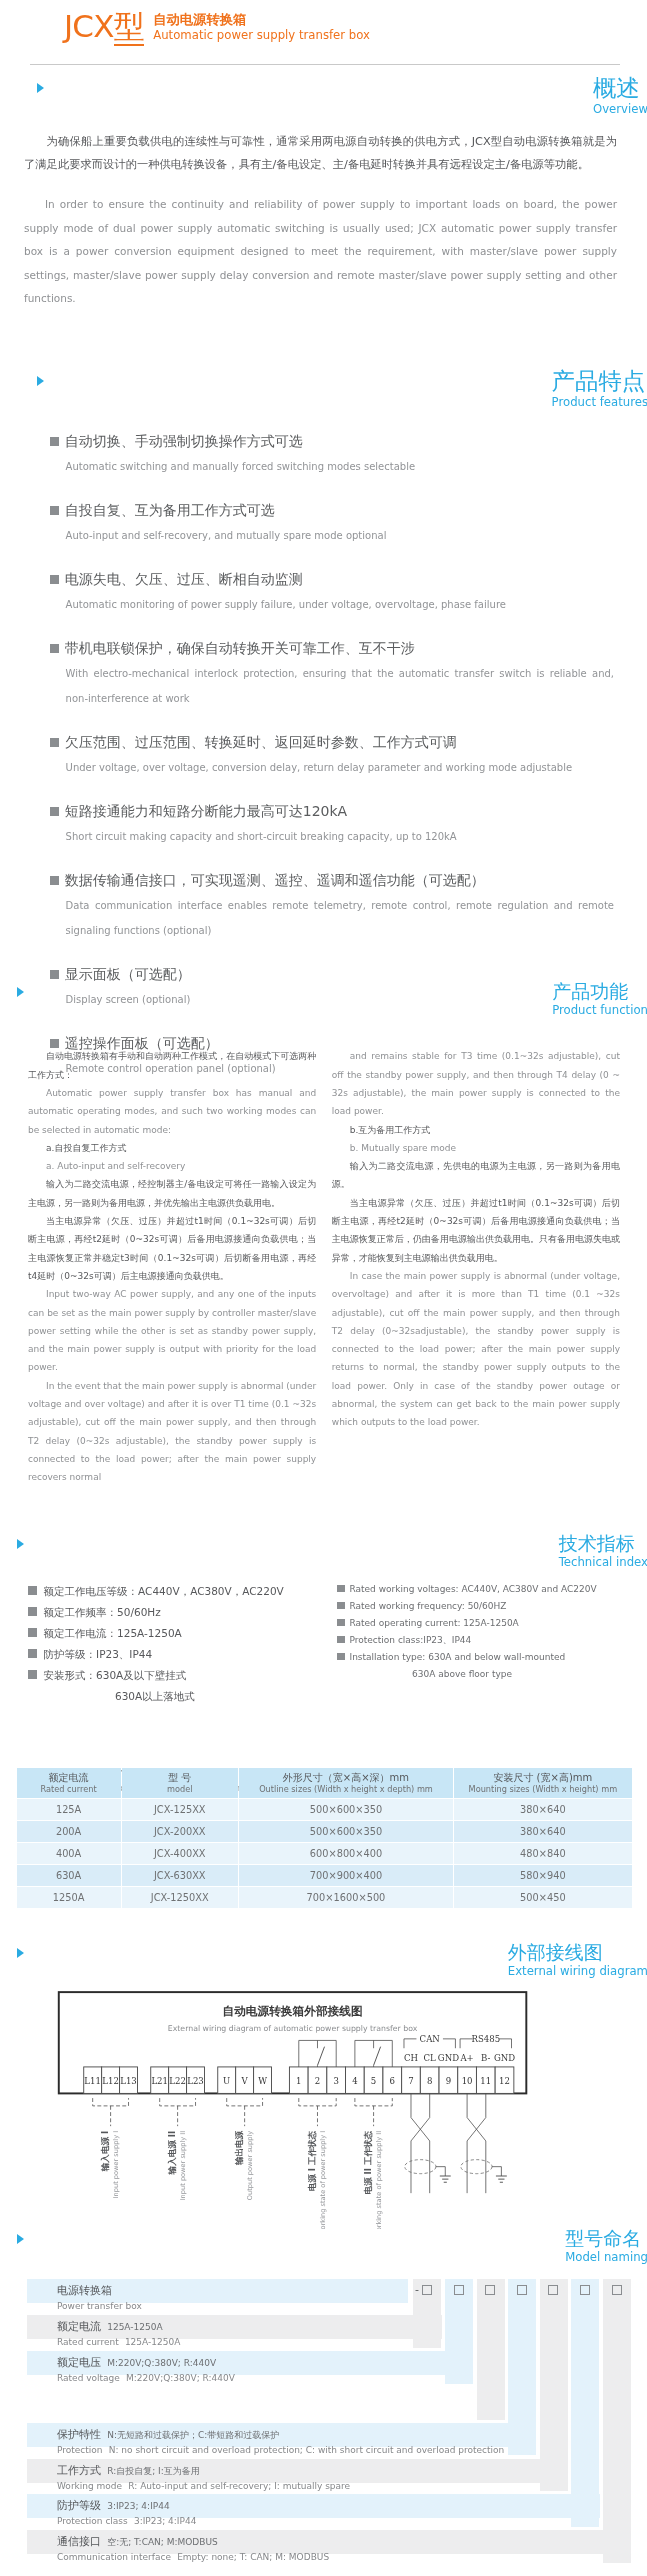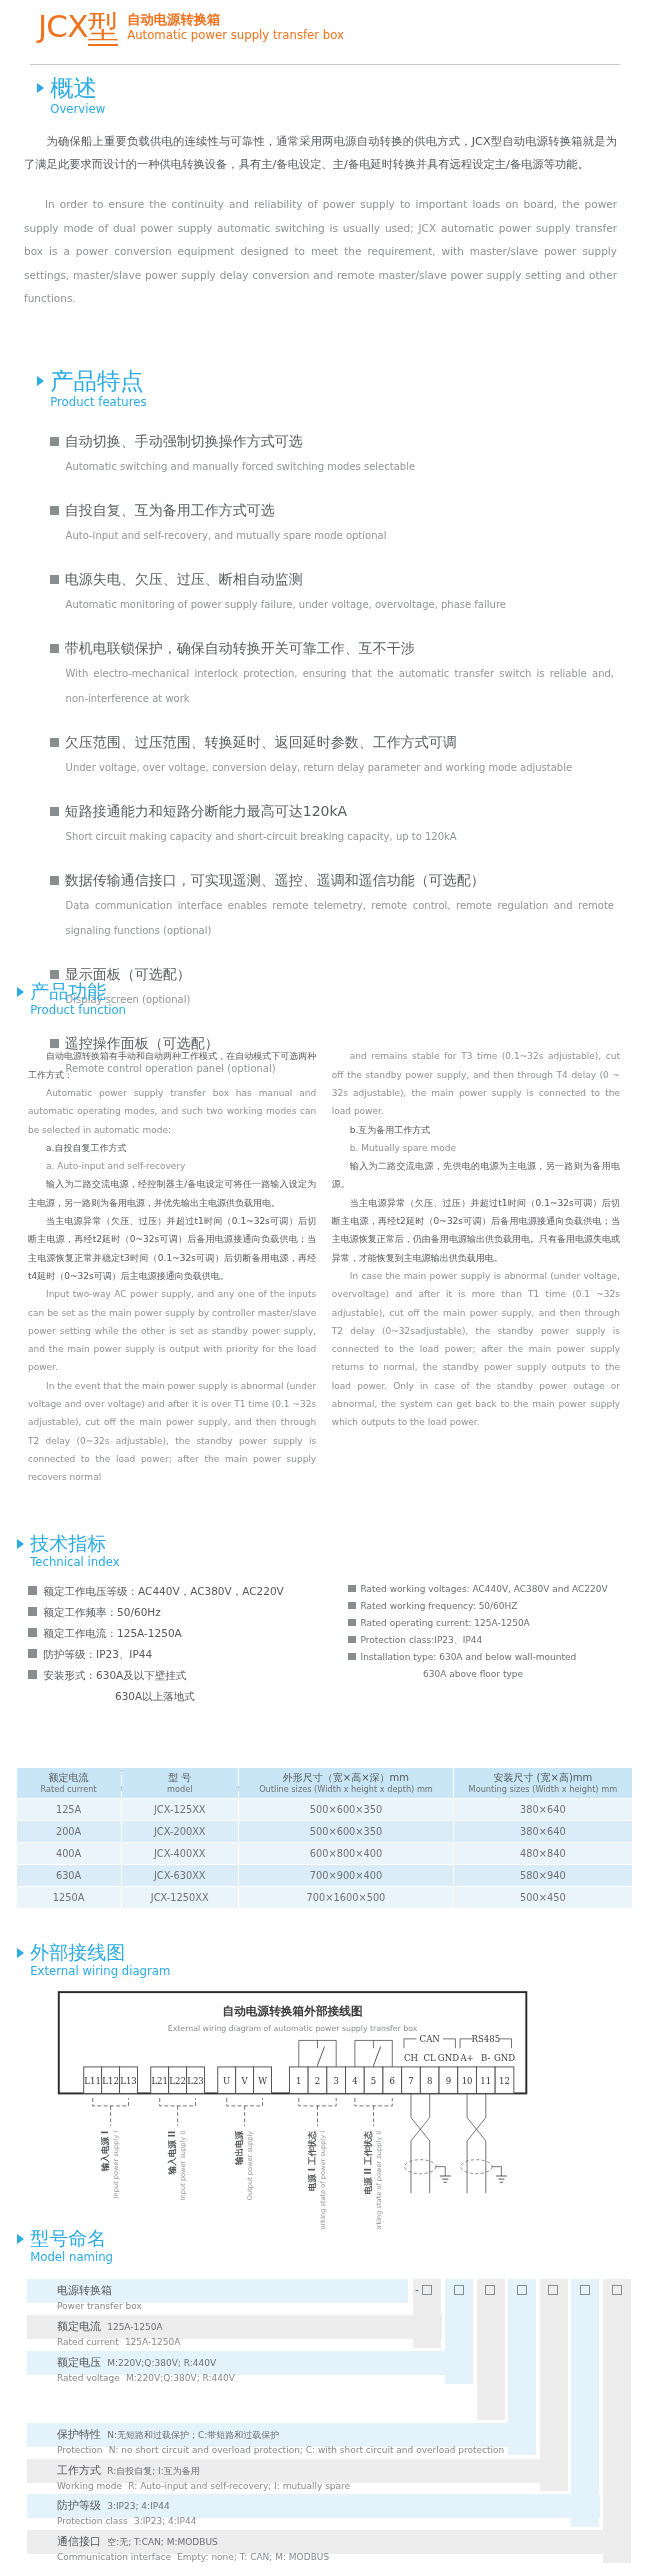--- a/index.html
+++ b/index.html
@@ -1,30 +1,30 @@
 <!DOCTYPE html>
 <html style="font-size:12.5px"><head>
 <meta charset="utf-8">
 <style>
   html,body{margin:0;padding:0;background:#fff;}
   body{width:648px;height:2576px;position:relative;overflow:hidden;
        font-family:"DejaVu Sans","Liberation Sans",sans-serif;}
   .sec{position:absolute;left:0;right:0;}
 
   
-  header{position:absolute;top:6.2px;left:38px;display:flex;align-items:flex-start;}
+  header{position:absolute;top:6.2px;left:64px;display:flex;align-items:flex-start;}
   .model{font-size:31px;color:#f0721c;letter-spacing:-0.8px;line-height:41px;}
   .model .suffix{border-bottom:2.3px solid #f0721c;padding-bottom:0px;}
   .title-block{margin-left:9.4px;margin-top:4.7px;color:#f0721c;}
   .t-zh{font-size:13.3px;font-weight:bold;line-height:17px;}
   .t-en{font-size:11.7px;line-height:15.6px;}
   .rule{position:absolute;top:58px;left:30px;right:28px;border:0;border-top:0.8px solid #c9c9c9;}
 
   
-  .sec-head{display:flex;align-items:flex-start;}
+  .sec-head{display:flex;align-items:flex-start;justify-content:space-between;}
   .sec-head .tri{width:0;height:0;border-left:7.8px solid #2aabe2;border-top:5.5px solid transparent;
                  border-bottom:5.5px solid transparent;margin-top:9.4px;margin-right:6.2px;}
   .sec-head h2{margin:0;color:#2aabe2;font-weight:normal;font-size:23.4px;line-height:28px;}
   .sec-head .sub{color:#2aabe2;font-size:11.7px;line-height:15px;}
   .sec-head.small h2{font-size:19px;line-height:23.4px;}
   .sec-head.small .tri{margin-top:7px;}
   .head-big{padding-left:37px;}
   .head-small{padding-left:17px;}
 
   
@@ -41,21 +41,21 @@
   .f-en{padding-left:15.6px;font-size:10px;color:#929497;text-align:justify;}
 
   
   .cols{display:flex;gap:15.6px;padding:0 28px;}
   .col{flex:1;min-width:0;}
   .col p{margin:0;font-size:9px;line-height:18.3px;text-indent:2em;text-align:justify;}
   .p-zh{color:#57585b;}
   .p-en{color:#8f9194;}
 
   
-  .tech-cols{display:flex;padding:0 28px;gap:11px;}
+  .tech-cols{display:flex;padding:0 28px;}
   .tech-left{flex:0 0 309px;}
   .tech-right{flex:1;}
   .tech-cols ul{margin:0;padding:0;list-style:none;}
   .tech-left li{font-size:10.5px;color:#57585b;line-height:21px;}
   .tech-right li{font-size:9px;color:#6c6e71;line-height:17px;}
   .tech-left .sq{width:9.4px;height:9.4px;}
   .tech-right .sq{width:7.8px;height:7.8px;margin-right:4.7px;}
   .t-sub:empty{display:none;}
   .tech-left .t-sub{padding-left:87px;}
   .tech-right .t-sub{padding-left:75px;}

